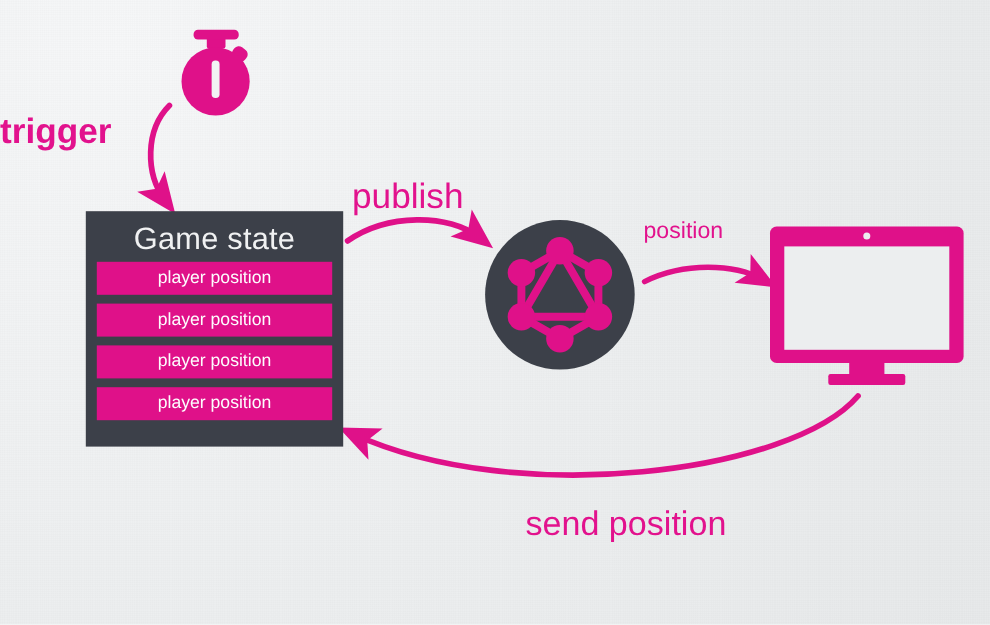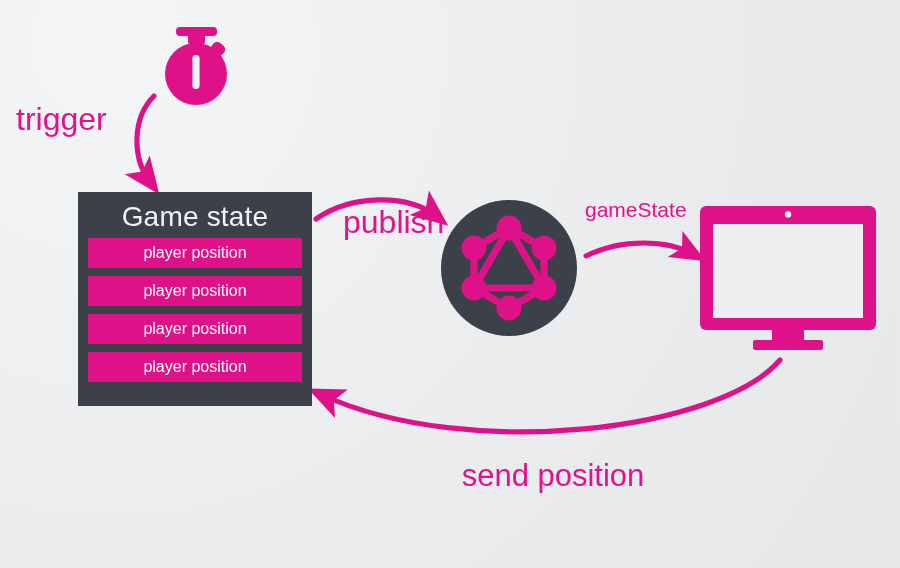--- a/index.html
+++ b/index.html
@@ -73,25 +73,25 @@
 
   
   .label {
     position: absolute;
     color: #e2128d;
     font-weight: 400;
     white-space: nowrap;
     line-height: 1.12;
   }
   #label-ms      { left: 232px; top: 22px;  font-size: 36px; }
-  #label-trigger { left: 16px;  top: 102px; font-size: 32px; }
-  #label-publish { left: 343px; top: 161px; font-size: 32px; margin-top: 44px; }
+  #label-trigger { left: 0;  top: 102px; font-size: 32px; font-weight: bold; }
+  #label-publish { left: 320px; top: 161px; font-size: 32px; }
   #label-gamestate { left: 585px; top: 198px; font-size: 21px; }
   #label-send {
-    left: 440px; top: 459px;
+    left: 456px; top: 459px;
     font-size: 31px;
     text-align: center;
     width: 226px;
   }
   #label-send .l2 { display: block; }
 </style>
 </head>
 <body>
 
 <div id="canvas">
@@ -159,19 +159,19 @@
       <div class="row">player position</div>
       <div class="row">player position</div>
     </div>
   </div>
 
 
   <div class="label" id="label-trigger">trigger</div>
 
   <div class="label" id="label-publish">publish</div>
 
-  <div class="label" id="label-gamestate">gameState</div>
+  <div class="label" id="label-gamestate">position</div>
 
   <div class="label" id="label-send">
     <span class="l1">send position</span>
   </div>
 
 </div>
 
 </body></html>

